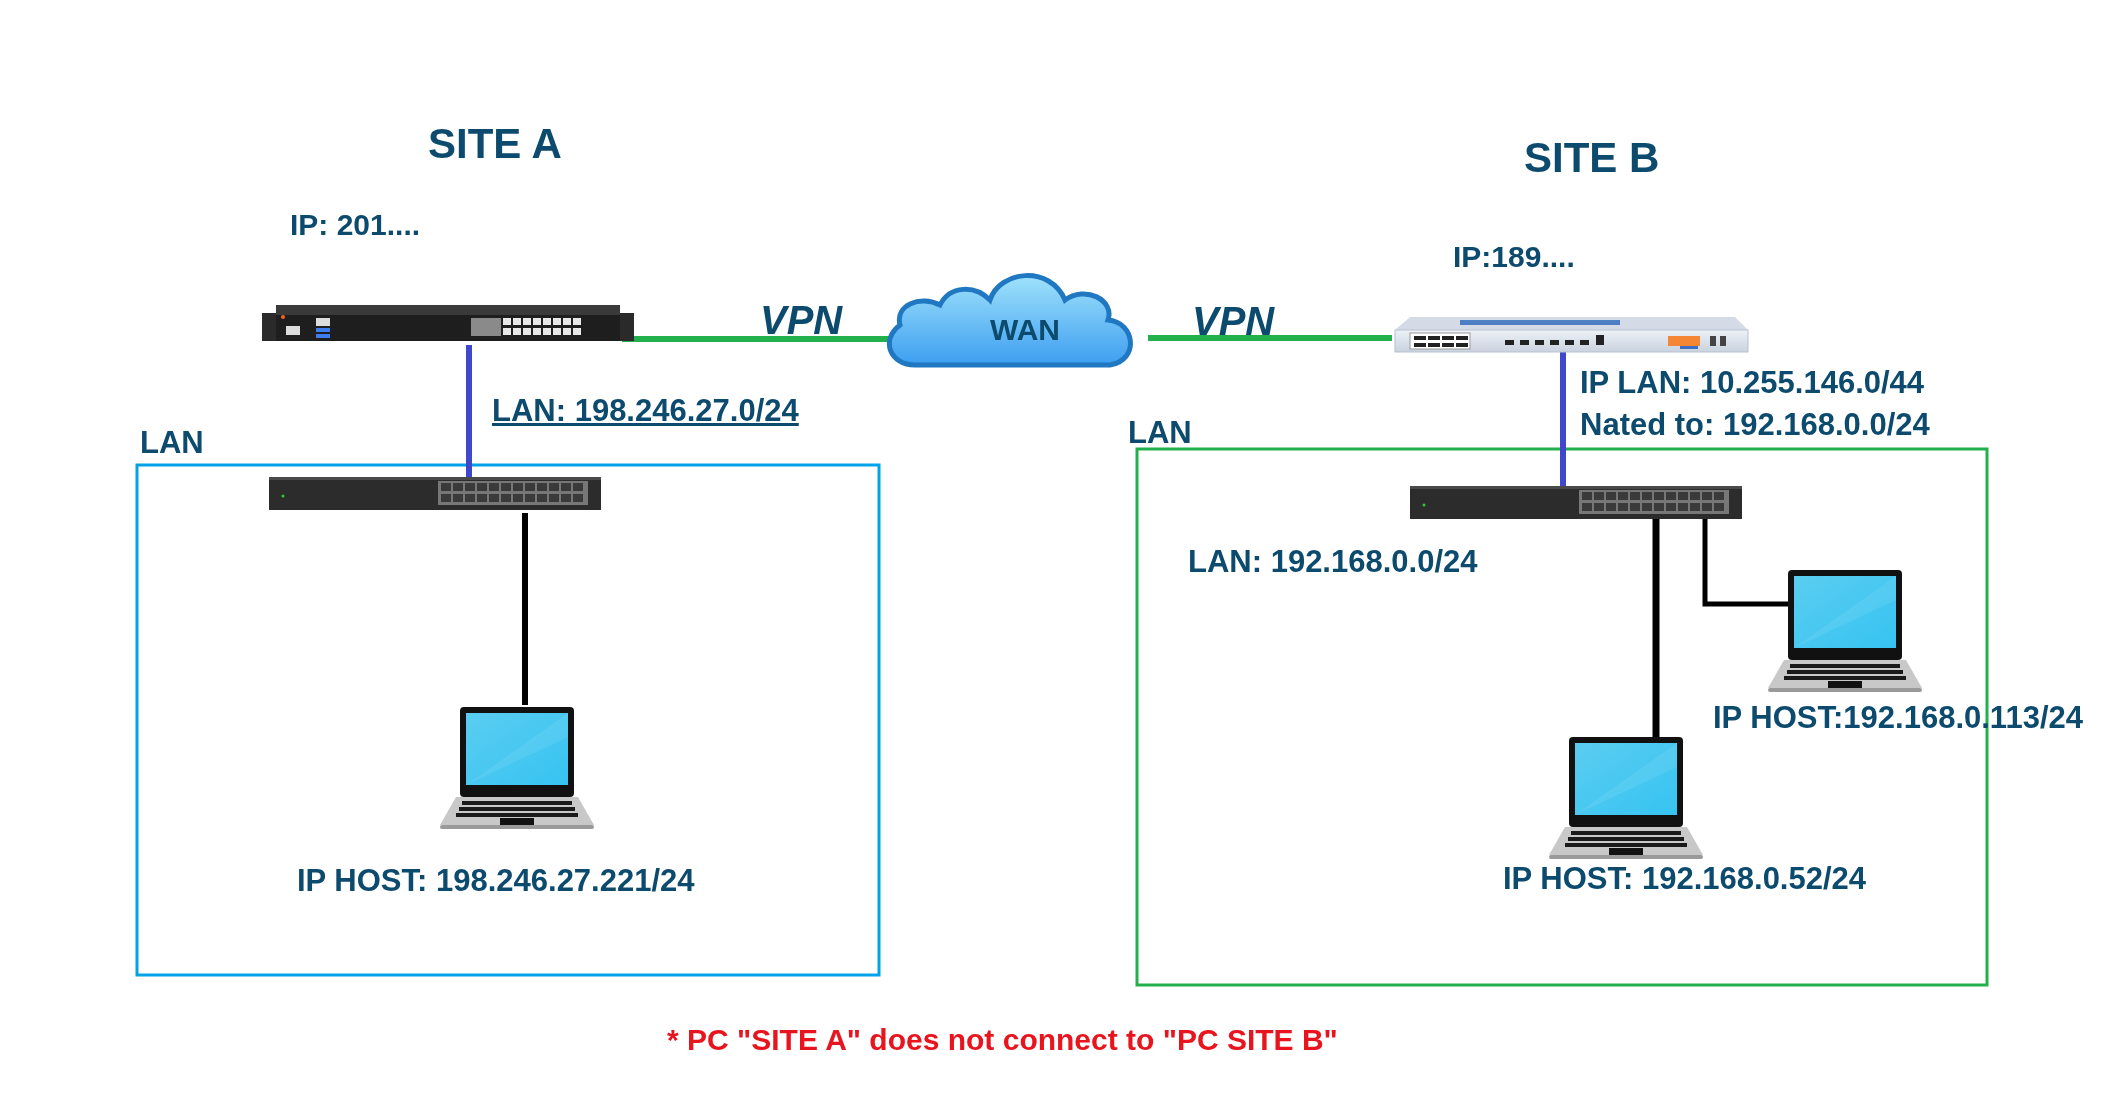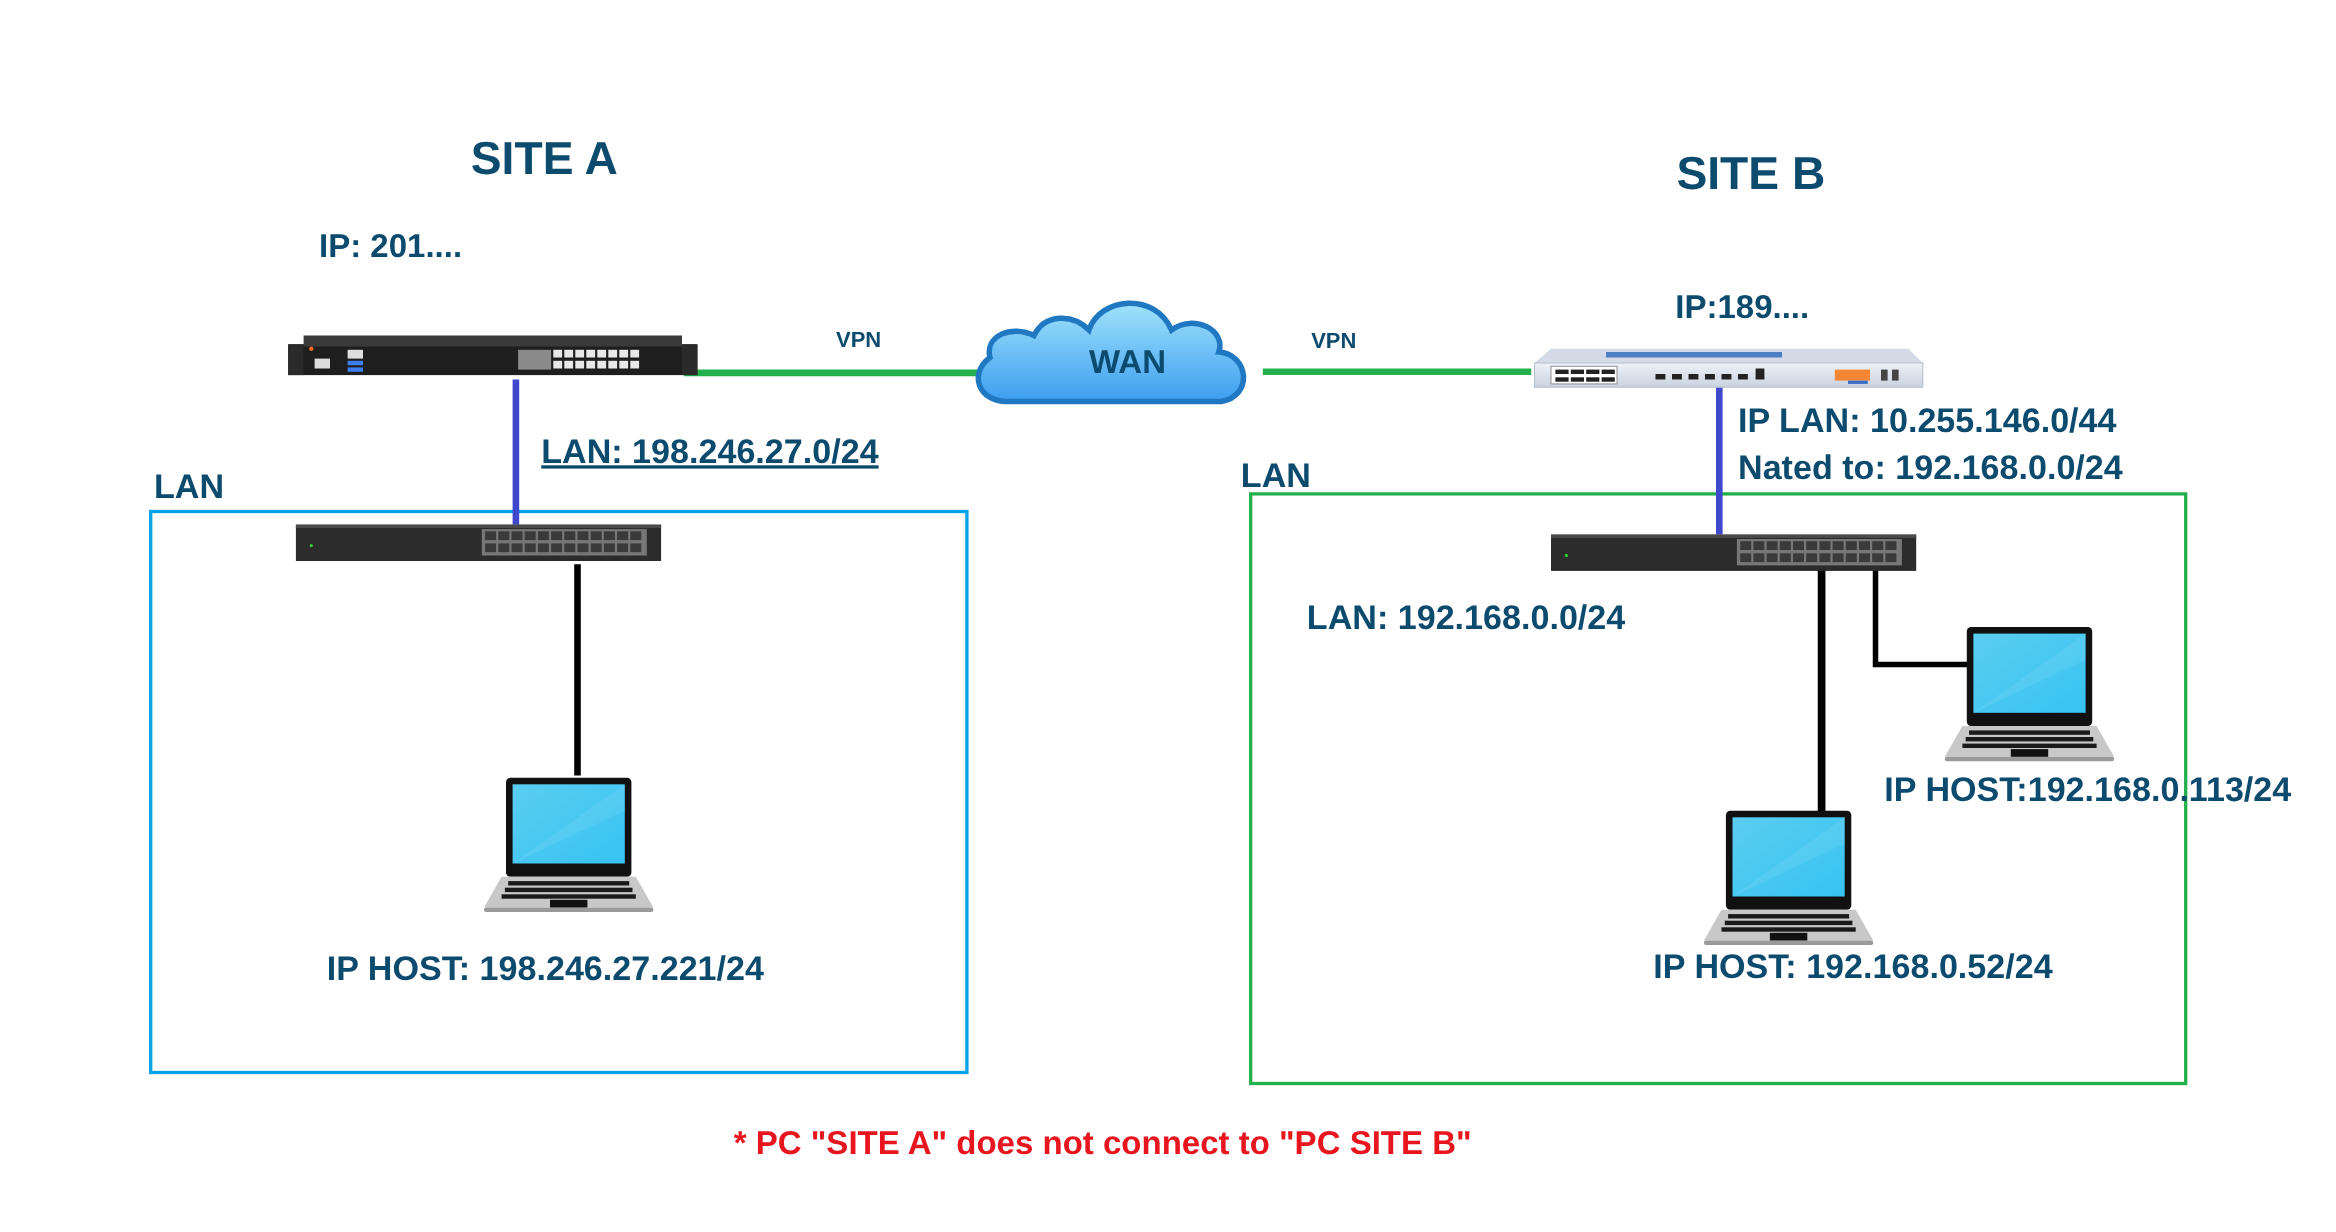--- a/index.html
+++ b/index.html
@@ -4,21 +4,21 @@
 <style>
   html, body { margin:0; padding:0; background:#ffffff; }
   body { width:2124px; height:1120px; position:relative; overflow:hidden;
          font-family:"Liberation Sans", "DejaVu Sans", sans-serif; }
   svg.diagram { position:absolute; left:0; top:0; }
   .lbl { position:absolute; font-weight:bold; color:#0c4a6e; white-space:nowrap;
          font-family:"Liberation Sans", "DejaVu Sans", sans-serif; }
   .title { font-size:42px; }
   .ip { font-size:30px; }
   .net { font-size:31px; }
-  .vpn { font-size:20px; }
+  .vpn { font-size:40px;font-style:italic; }
   .note { font-size:30px; color:#e8141e; }
   .wan { font-size:30px; }
 </style>
 </head>
 <body>
 
 <svg class="diagram" width="2124" height="1120" viewBox="0 0 2124 1120">
   <defs>
     <linearGradient id="cloudGrad" x1="0" y1="0" x2="0" y2="1">
       <stop offset="0" stop-color="#9fe2fb"></stop>
@@ -199,21 +199,21 @@
 <div class="lbl ip" style="left:290px; top:208px;">IP: 201....</div>
 <div class="lbl net" style="left:140px; top:425px;">LAN</div>
 <div class="lbl net" style="left:492px; top:393px;text-decoration:underline;">LAN: 198.246.27.0/24</div>
 <div class="lbl net" style="left:297px; top:863px;">IP HOST: 198.246.27.221/24</div>
 
 <div class="lbl vpn" style="left:760px; top:298px;">VPN</div>
 <div class="lbl wan" style="left:990px; top:313px;">WAN</div>
 <div class="lbl vpn" style="left:1192px; top:299px;">VPN</div>
 
 <div class="lbl title" style="left:1524px; top:134px;">SITE B</div>
-<div class="lbl ip" style="left:1523px; top:240px;margin-top:23px;">IP:189....</div>
+<div class="lbl ip" style="left:1453px; top:240px;">IP:189....</div>
 <div class="lbl net" style="left:1580px; top:365px;">IP LAN: 10.255.146.0/44</div>
 <div class="lbl net" style="left:1580px; top:407px;">Nated to: 192.168.0.0/24</div>
 <div class="lbl net" style="left:1128px; top:415px;">LAN</div>
 <div class="lbl net" style="left:1188px; top:544px;">LAN: 192.168.0.0/24</div>
 <div class="lbl net" style="left:1713px; top:700px;">IP HOST:192.168.0.113/24</div>
 <div class="lbl net" style="left:1503px; top:861px;">IP HOST: 192.168.0.52/24</div>
 
 <div class="lbl note" style="left:667px; top:1023px;">* PC "SITE A" does not connect to "PC SITE B"</div>
 
 </body></html>

